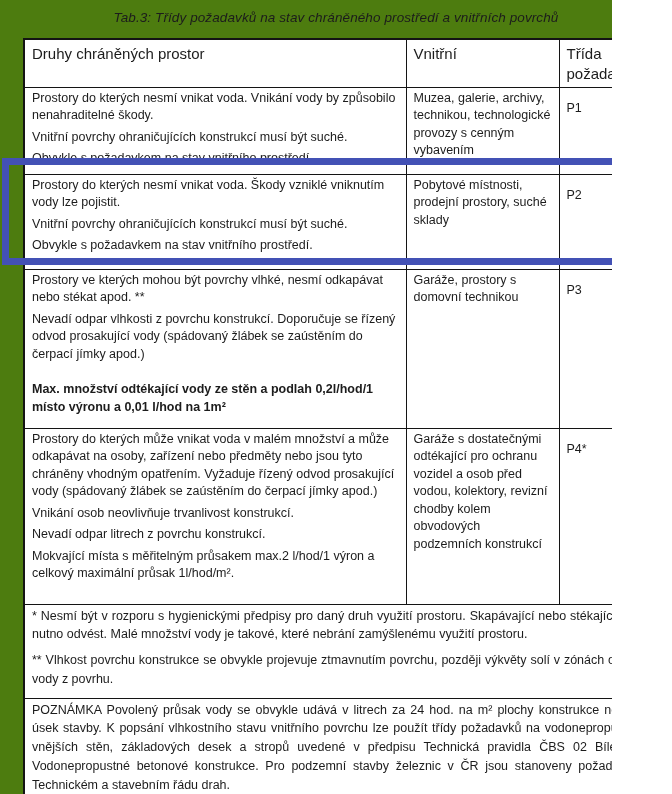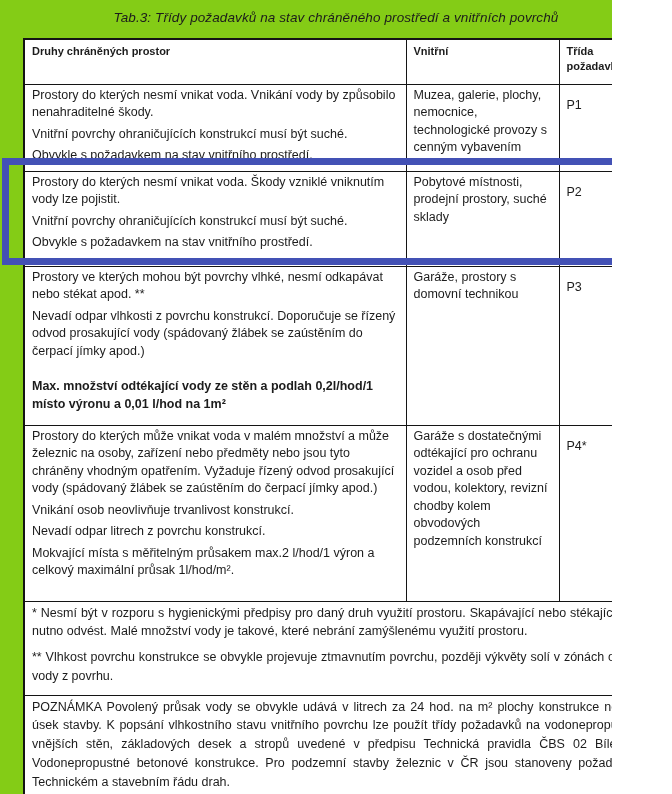--- a/index.html
+++ b/index.html
@@ -6,21 +6,21 @@
     margin: 0;
     padding: 0;
     background: #ffffff;
     font-family: "Liberation Sans", "DejaVu Sans", sans-serif;
     color: #1c1c1c;
   }
   .page {
     position: relative;
     width: 612px;
     height: 794px;
-    background: #84cc16;
+    background: #4d7c0f;
     overflow: hidden;
   }
   .caption {
     position: absolute;
     top: 10px;
     left: 0;
     width: 672px;
     text-align: center;
     font-style: italic;
     font-size: 13.5px;
@@ -43,22 +43,22 @@
     border: 2px solid #141414;
   }
   td, th {
     vertical-align: top;
     padding: 2px 8px 2px 7px;
     font-size: 12.5px;
     box-sizing: border-box;
   }
   th {
     text-align: left;
-    font-size: 11px;
-    font-weight: bold;
+    font-size: 15px;
+    font-weight: normal;
     line-height: 1.35;
     padding-top: 4px;
   }
   .cell p {
     margin: 0 0 4px 0;
     line-height: 1.4;
   }
   .cell.desc { padding-right: 10px; }
   .gap-before { margin-top: 18px !important; font-weight: bold; }
   .klass {
@@ -116,21 +116,21 @@
       <th>Třída požadavků</th>
     </tr>
 
     <tr class="r-p1">
       <td class="cell desc">
         <p>Prostory do kterých nesmí vnikat voda. Vnikání vody by způsobilo nenahraditelné škody.</p>
         <p>Vnitřní povrchy ohraničujících konstrukcí musí být suché.</p>
         <p>Obvykle s požadavkem na stav vnitřního prostředí.</p>
       </td>
       <td class="cell">
-        <p>Muzea, galerie, plochy, nemocnice, technologické provozy s cenným vybavením</p>
+        <p>Muzea, galerie, archivy, technikou, technologické provozy s cenným vybavením</p>
       </td>
       <td class="klass">P1</td>
     </tr>
 
     <tr class="r-p2">
       <td class="cell desc">
         <p>Prostory do kterých nesmí vnikat voda. Škody vzniklé vniknutím vody lze pojistit.</p>
         <p>Vnitřní povrchy ohraničujících konstrukcí musí být suché.</p>
         <p>Obvykle s požadavkem na stav vnitřního prostředí.</p>
       </td>
@@ -147,21 +147,21 @@
         <p class="gap-before">Max. množství odtékající vody ze stěn a podlah 0,2l/hod/1 místo výronu a 0,01 l/hod na 1m²</p>
       </td>
       <td class="cell">
         <p>Garáže, prostory s domovní technikou</p>
       </td>
       <td class="klass">P3</td>
     </tr>
 
     <tr class="r-p4">
       <td class="cell desc">
-        <p>Prostory do kterých může vnikat voda v malém množství a může železnic na osoby, zařízení nebo předměty nebo jsou tyto chráněny vhodným opatřením. Vyžaduje řízený odvod prosakující vody (spádovaný žlábek se zaústěním do čerpací jímky apod.)</p>
+        <p>Prostory do kterých může vnikat voda v malém množství a může odkapávat na osoby, zařízení nebo předměty nebo jsou tyto chráněny vhodným opatřením. Vyžaduje řízený odvod prosakující vody (spádovaný žlábek se zaústěním do čerpací jímky apod.)</p>
         <p>Vnikání osob neovlivňuje trvanlivost konstrukcí.</p>
         <p>Nevadí odpar litrech z povrchu konstrukcí.</p>
         <p>Mokvající místa s měřitelným průsakem max.2 l/hod/1 výron a celkový maximální průsak 1l/hod/m².</p>
       </td>
       <td class="cell">
         <p>Garáže s dostatečnými odtékající pro ochranu vozidel a osob před vodou, kolektory, revizní chodby kolem obvodových podzemních konstrukcí</p>
       </td>
       <td class="klass">P4*</td>
     </tr>
 

